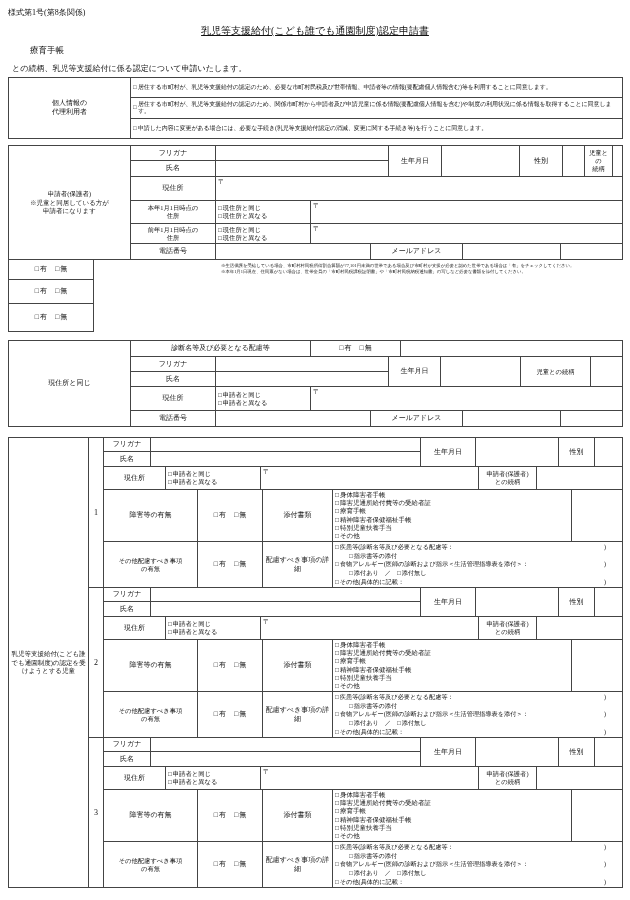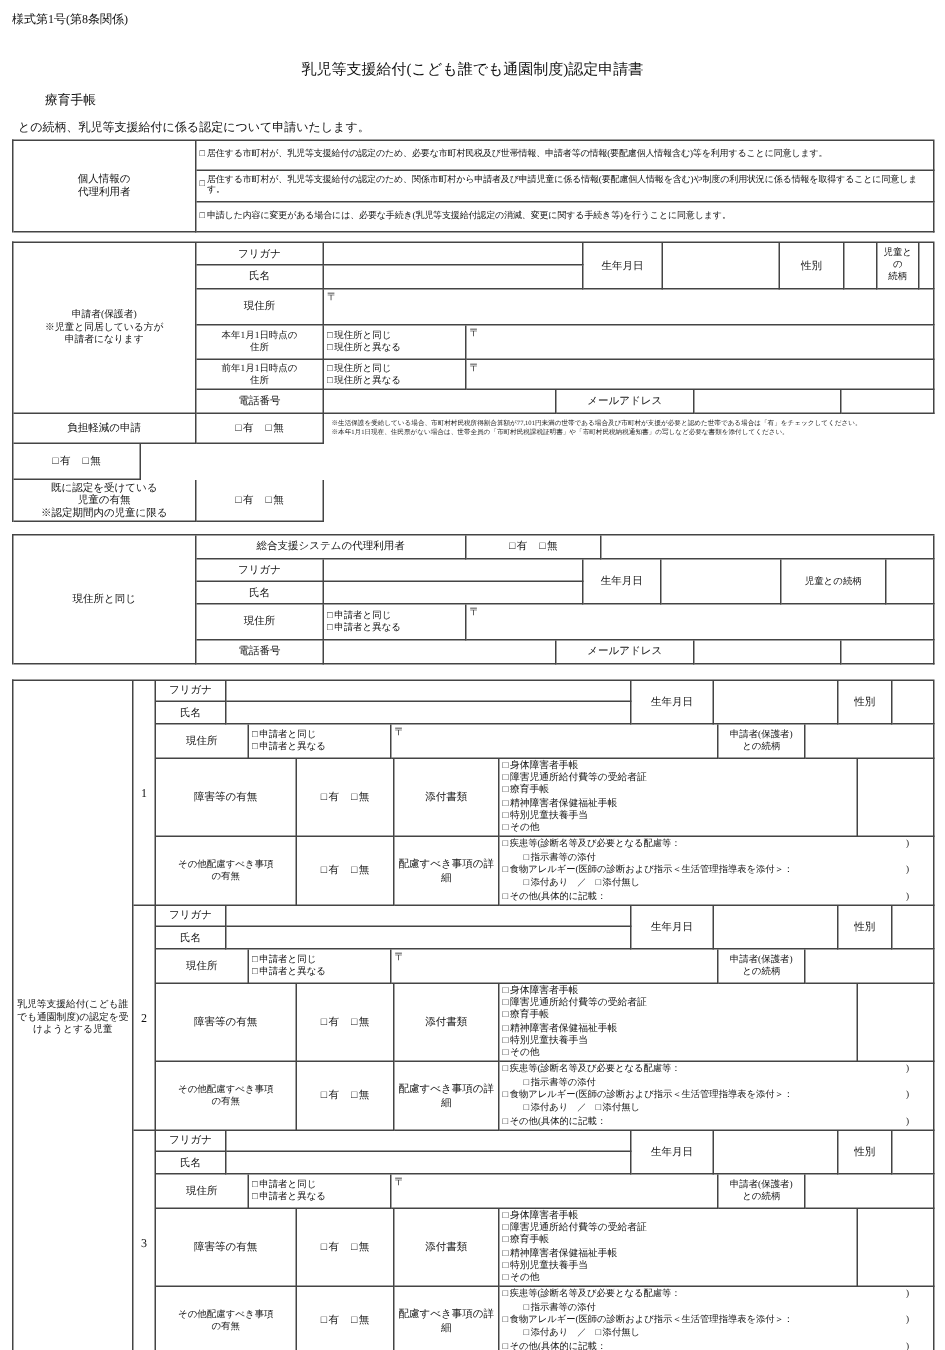--- a/index.html
+++ b/index.html
@@ -1,21 +1,21 @@
 <!DOCTYPE html>
 <html><head>
 <meta charset="utf-8">
 <style>
   html,body{margin:0;padding:0;background:#fff;}
   body{
     width:630px;height:900px;box-sizing:border-box;padding:8px 8px;
     color:#111;font-family:"Liberation Serif","DejaVu Serif",serif;font-size:7px;line-height:1.25;
   }
   .hdr-no{font-size:8px;}
-  .title{text-align:center;font-size:10px;margin-top:23px;}
+  .title{text-align:center;font-size:10px;margin-top:7px;text-decoration:underline;}
   .addressee{font-size:8.5px;margin-top:7px;margin-left:22px;}
   .intro{font-size:8px;margin-top:9px;margin-bottom:3px;padding-left:4px;}
   .tbl{border-top:1px solid #444;border-left:1px solid #444;width:614px;}
   .tbl.notop{border-top:none;}
   .row{display:flex;align-items:stretch;}
   .col{display:flex;flex-direction:column;}
   .cell{
     box-sizing:border-box;border-right:1px solid #444;border-bottom:1px solid #444;
     display:flex;align-items:center;justify-content:center;text-align:center;
     padding:1px 2px;min-width:0;overflow:hidden;
@@ -156,21 +156,20 @@
         <div class="cell" style="width:98px"></div>
         <div class="cell" style="width:62px"></div>
       </div>
     </div>
   </div>
 </div>
 
 <div class="row">
   <div class="tbl notop" style="width:207px">
     <div class="row" style="height:20px">
-      <div class="cell" style="width:122px">負担軽減の申請</div>
       <div class="cell yn" style="width:85px">
         <span class="cb">
             <span>□</span>
             <span>有</span>
           </span>
         <span class="cb">
             <span>□</span>
             <span>無</span>
           </span>
       </div>
@@ -181,23 +180,20 @@
             <span>□</span>
             <span>有</span>
           </span>
         <span class="cb">
             <span>□</span>
             <span>無</span>
           </span>
       </div>
     </div>
     <div class="row" style="height:28px">
-      <div class="cell pre" style="width:122px">既に認定を受けている
-児童の有無
-※認定期間内の児童に限る</div>
       <div class="cell yn" style="width:85px">
         <span class="cb">
             <span>□</span>
             <span>有</span>
           </span>
         <span class="cb">
             <span>□</span>
             <span>無</span>
           </span>
       </div>
@@ -209,21 +205,21 @@
   </div>
 </div>
 
 <div class="gap8"></div>
 
 <div class="tbl">
   <div class="row">
     <div class="cell" style="width:122px">現住所と同じ</div>
     <div class="col" style="width:492px">
       <div class="row" style="height:16px">
-        <div class="cell" style="width:180px">総合支援システムの代理利用者</div>
+        <div class="cell" style="width:180px">診断名等及び必要となる配慮等</div>
         <div class="cell yn" style="width:90px">
           <span class="cb">
               <span>□</span>
               <span>有</span>
             </span>
           <span class="cb">
               <span>□</span>
               <span>無</span>
             </span>
         </div>

